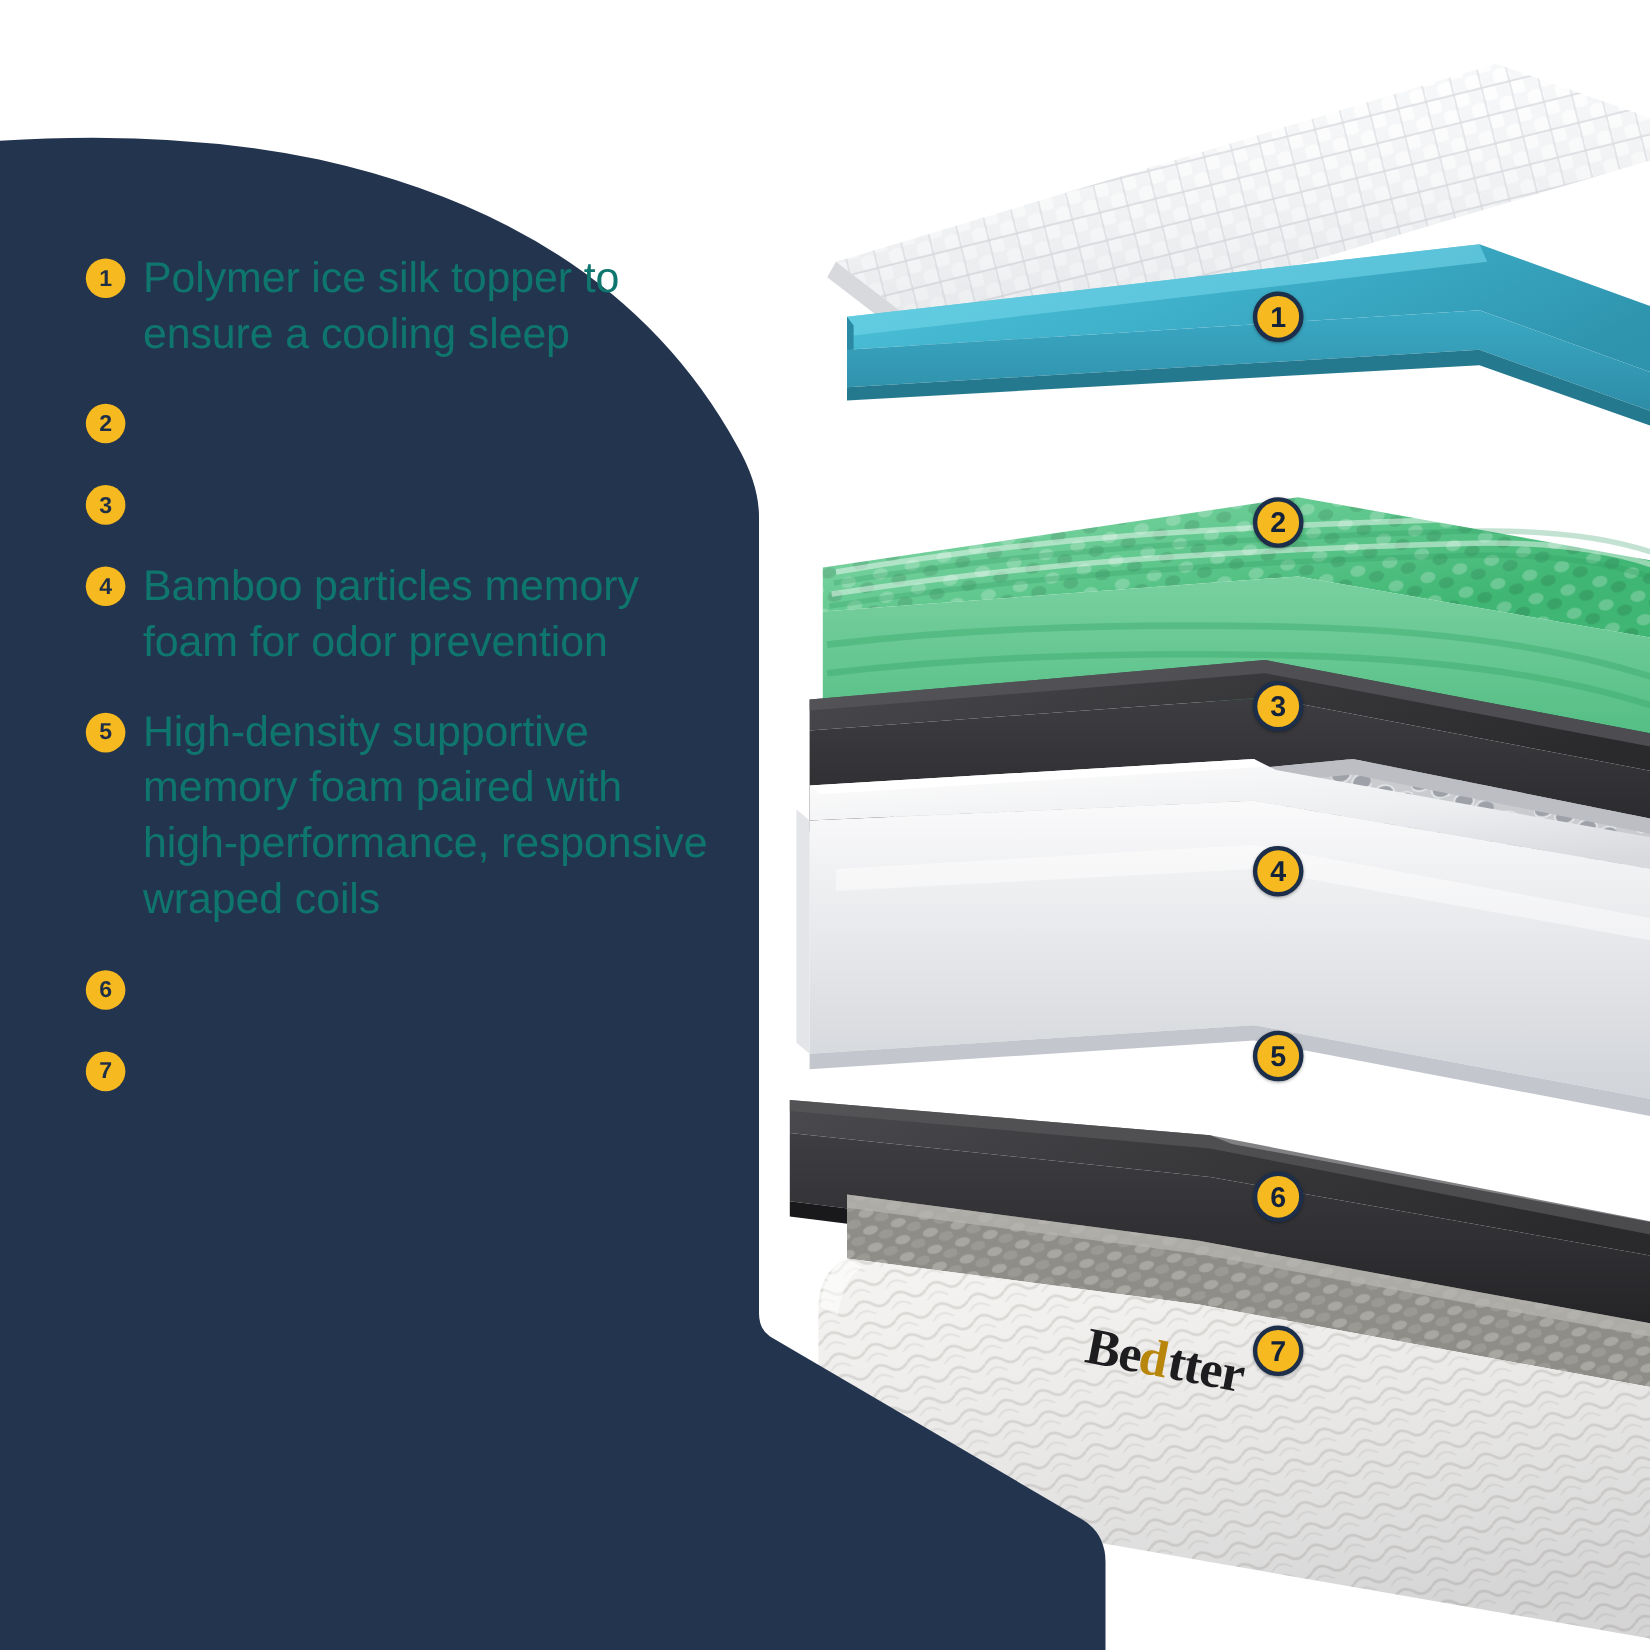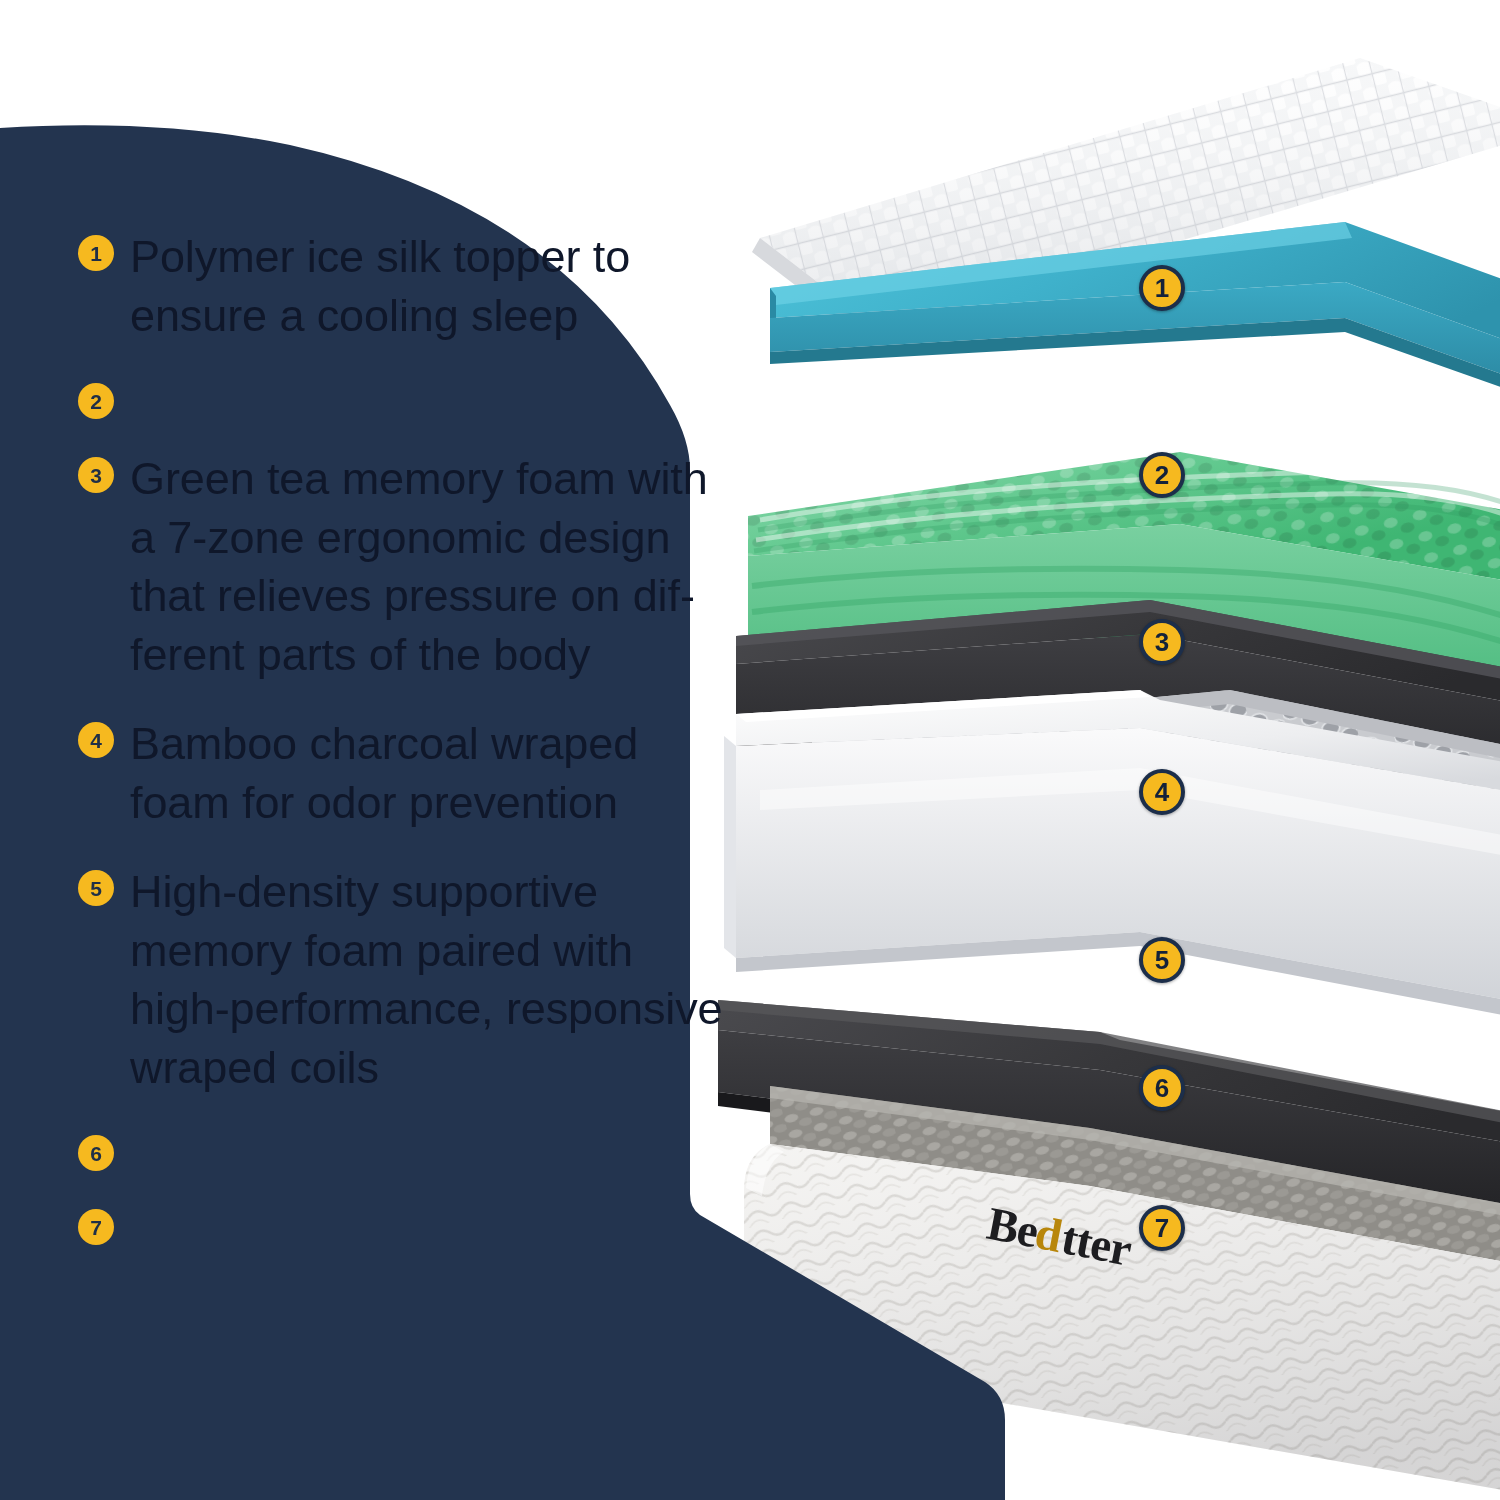--- a/index.html
+++ b/index.html
@@ -28,21 +28,21 @@
   }
   .feature{display:flex;align-items:flex-start;gap:16px;}
   .badge-sm{
     flex:0 0 auto;width:36px;height:36px;border-radius:50%;
     background:#F6B91F;color:#1f2f47;
     font-size:21px;font-weight:bold;
     display:flex;align-items:center;justify-content:center;
     margin-top:7px;line-height:1;
   }
   .feature-text{
-    color:#0f172a;font-size:45px;line-height:1.30;
+    color:#0f766e;font-size:39px;line-height:1.30;
     letter-spacing:-0.1px;font-weight:400;
     white-space:pre-line;
   }
 
   
   .badge-lg{
     position:absolute;width:46px;height:46px;border-radius:50%;
     background:#F6B91F;border:4px solid #1C2E4A;
     color:#14223a;font-size:26px;font-weight:bold;
     display:flex;align-items:center;justify-content:center;
@@ -240,28 +240,24 @@
     <div class="feature">
       <div class="badge-sm">1</div>
       <div class="feature-text">Polymer ice silk topper to
 ensure a cooling sleep</div>
     </div>
     <div class="feature">
       <div class="badge-sm">2</div>
     </div>
     <div class="feature">
       <div class="badge-sm">3</div>
-      <div class="feature-text">Green tea memory foam with
-a 7-zone ergonomic design
-that relieves pressure on dif-
-ferent parts of the body</div>
     </div>
     <div class="feature">
       <div class="badge-sm">4</div>
-      <div class="feature-text">Bamboo charcoal wraped
+      <div class="feature-text">Bamboo particles memory
 foam for odor prevention</div>
     </div>
     <div class="feature">
       <div class="badge-sm">5</div>
       <div class="feature-text">High-density supportive
 memory foam paired with
 high-performance, responsive
 wraped coils</div>
     </div>
     <div class="feature">

